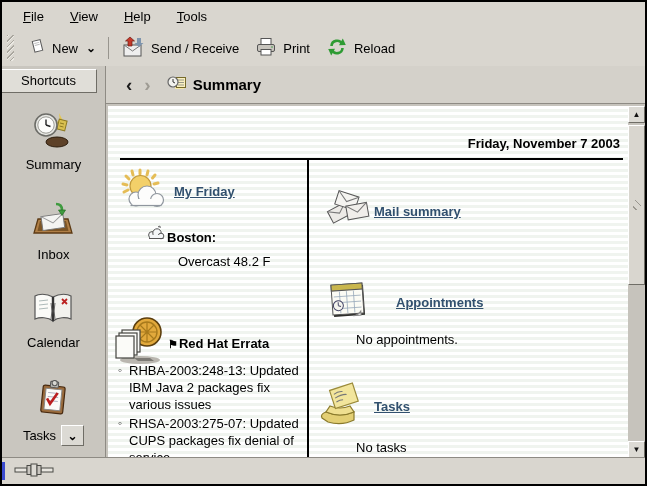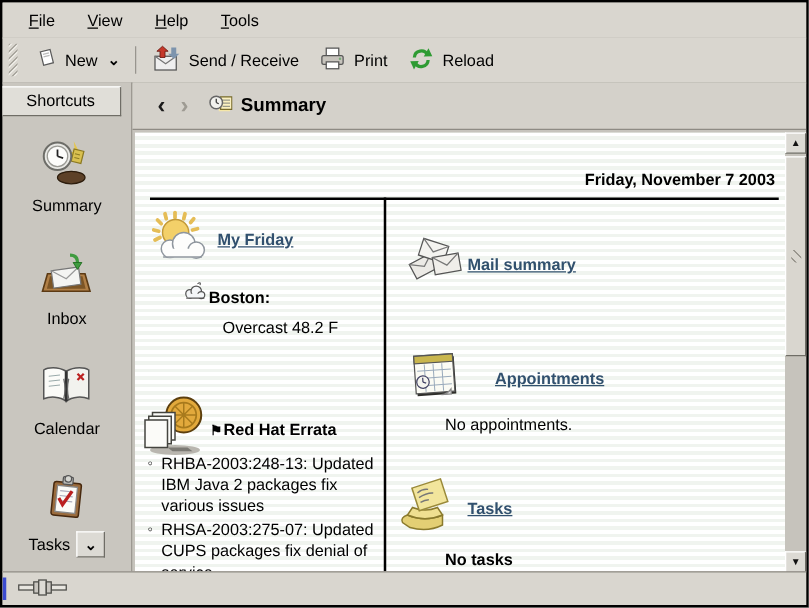--- a/index.html
+++ b/index.html
@@ -58,21 +58,21 @@
   .sum-link{font-weight:bold;color:#31506e;text-decoration:underline;cursor:pointer;white-space:nowrap;}
   .abs{position:absolute;}
   .boston-row{display:flex;align-items:flex-end;gap:2px;}
   .b-label{font-weight:bold;}
   .errata-title{font-weight:bold;white-space:nowrap;}
   .flag{font-size:11px;margin-right:1px;}
   .errata-list{width:188px;line-height:17px;}
   .errata-item{position:relative;padding-left:12px;margin-bottom:2px;}
   .bullet{position:absolute;left:1px;top:0;font-size:12px;color:#333;}
   .status-text{white-space:nowrap;}
-  .bold{font-weight:bold;}
+  .bold{font-weight:normal;}
   
   .scrollbar{position:absolute;right:0;top:2px;bottom:0;width:17px;background:#c6c3bc;}
   .sb-btn{position:absolute;left:0;width:17px;height:17px;background:#dcdad4;
     border:1px solid;border-color:#fff #6f6d66 #6f6d66 #fff;box-sizing:border-box;
     display:flex;align-items:center;justify-content:center;font-size:8px;color:#111;cursor:default;}
   .sb-up{top:0;}
   .sb-down{bottom:0;}
   .sb-thumb{position:absolute;left:0;top:19px;width:17px;height:160px;background:#d9d6cf;
     border:1px solid;border-color:#fff #6f6d66 #6f6d66 #fff;box-sizing:border-box;cursor:default;}
   .sb-thumb::after{content:"";position:absolute;left:4px;top:74px;width:8px;height:10px;

